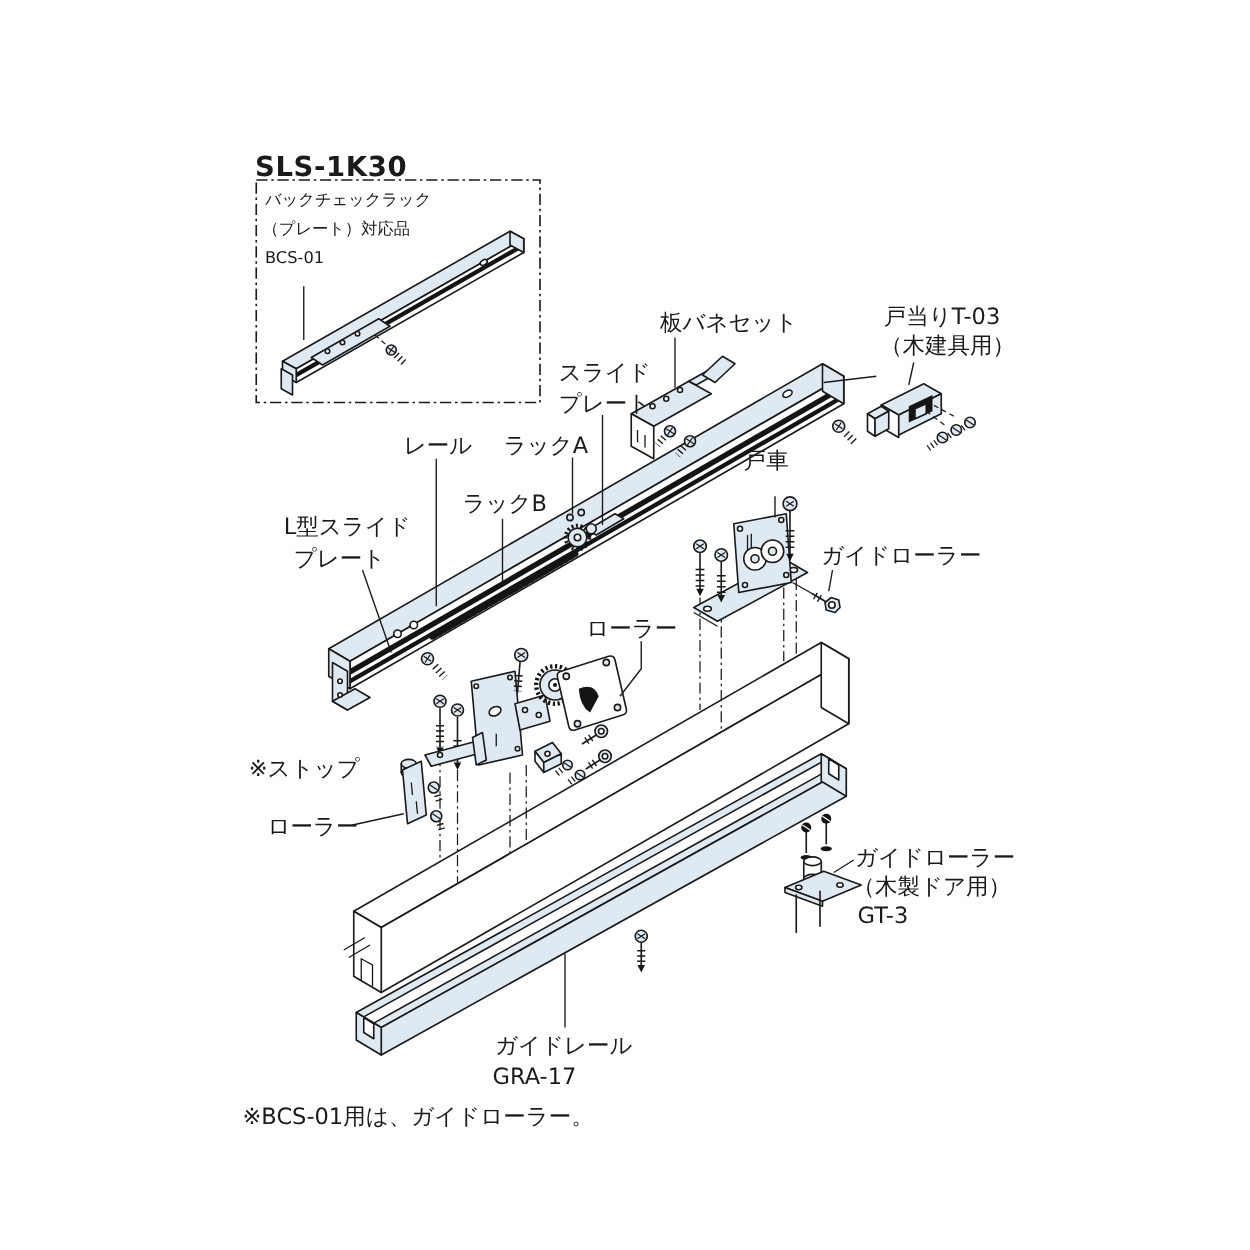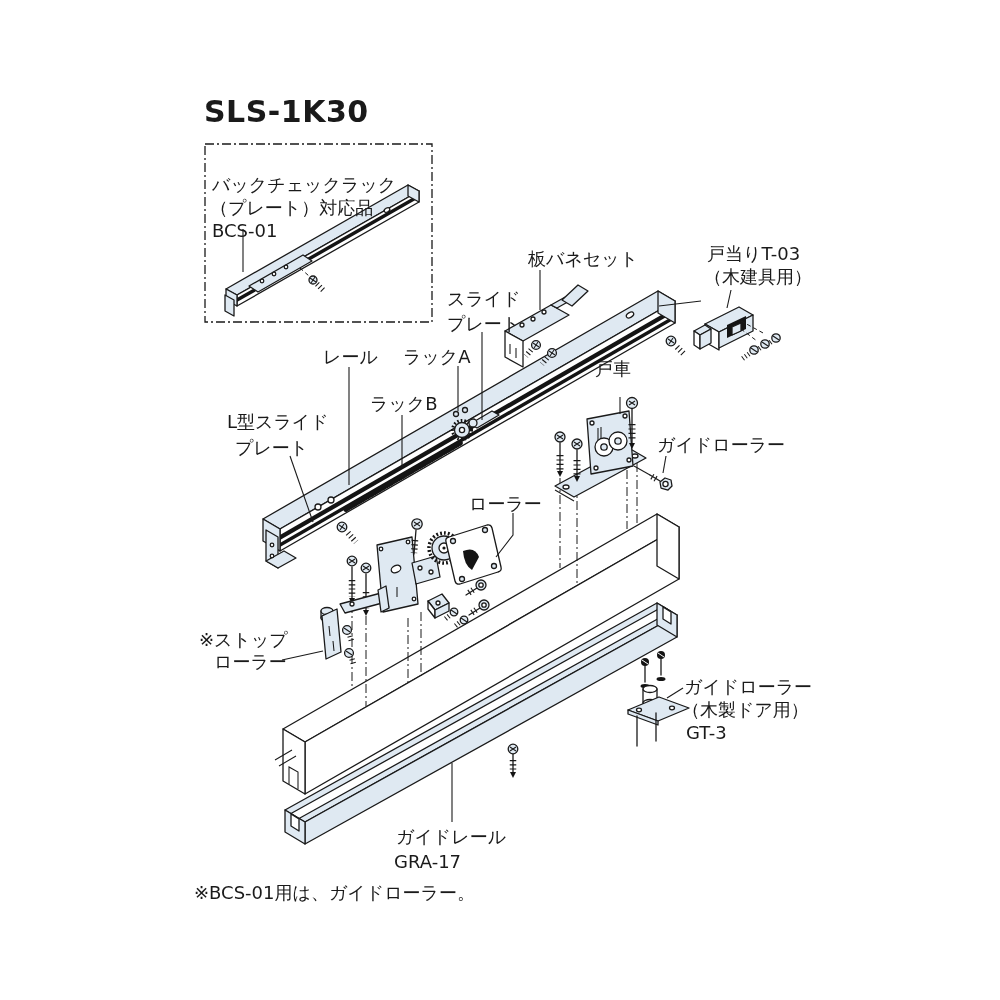--- a/index.html
+++ b/index.html
@@ -1,21 +1,21 @@
 <!DOCTYPE html>
 <html style="--line: #1a1a1a; --metal: #dfe9f2; --white: #ffffff; --dark: #141414;"><head>
 <meta charset="utf-8">
 <style>
   html,body{margin:0;padding:0;background:#fff;}
   #stage{position:relative;width:1000px;height:1000px;background:#fff;overflow:hidden;
          font-family:"DejaVu Sans",sans-serif;color:#1a1a1a;}
   #art{position:absolute;left:0;top:0;}
   .lbl{position:absolute;font-size:18px;line-height:24px;white-space:nowrap;color:#1a1a1a;}
-  .title{position:absolute;font-size:30px;font-weight:bold;letter-spacing:.5px;}
-  .boxtxt{position:absolute;font-size:18px;line-height:23px;white-space:nowrap;margin-top:24px;}
+  .title{position:absolute;font-size:22px;font-weight:bold;letter-spacing:.5px;margin-top:28px;}
+  .boxtxt{position:absolute;font-size:13px;line-height:23px;white-space:nowrap;}
   .note{position:absolute;font-size:18px;white-space:nowrap;}
   
   .m{fill:var(--metal);stroke:var(--line);stroke-width:1.3;stroke-linejoin:round}
   .w{fill:var(--white);stroke:var(--line);stroke-width:1.3;stroke-linejoin:round}
   .d{fill:var(--dark);stroke:none}
   .s{fill:none;stroke:var(--line);stroke-width:1.3;stroke-linecap:round}
   .t{fill:none;stroke:var(--line);stroke-width:1.05}
   .ld{fill:none;stroke:var(--line);stroke-width:1.1}
   .cl{fill:none;stroke:var(--line);stroke-width:1;stroke-dasharray:9 3 2 3}
   .dsh{fill:none;stroke:var(--line);stroke-width:1;stroke-dasharray:4 3}
@@ -362,21 +362,21 @@
 <div class="lbl" style="left:403px;top:345px">ラックA</div>
 <div class="lbl" style="left:370px;top:392px">ラックB</div>
 
 <div class="lbl" style="left:227px;top:410px">L型スライド</div>
 <div class="lbl" style="left:235px;top:436px">プレート</div>
 
 <div class="lbl" style="left:595px;top:357px">戸車</div>
 <div class="lbl" style="left:657px;top:433px">ガイドローラー</div>
 <div class="lbl" style="left:469px;top:492px">ローラー</div>
 
-<div class="lbl" style="left:199px;top:628px">※ストップ</div>
+<div class="lbl" style="left:199px;top:604px">※ストップ</div>
 <div class="lbl" style="left:214px;top:650px">ローラー</div>
 
 <div class="lbl" style="left:684px;top:675px">ガイドローラー</div>
 <div class="lbl" style="left:682px;top:698px">（木製ドア用）</div>
 <div class="lbl" style="left:686px;top:721px">GT-3</div>
 
 <div class="lbl" style="left:396px;top:825px">ガイドレール</div>
 <div class="lbl" style="left:394px;top:850px">GRA-17</div>
 
 <div class="note" style="left:194px;top:881px">※BCS-01用は、ガイドローラー。</div>

